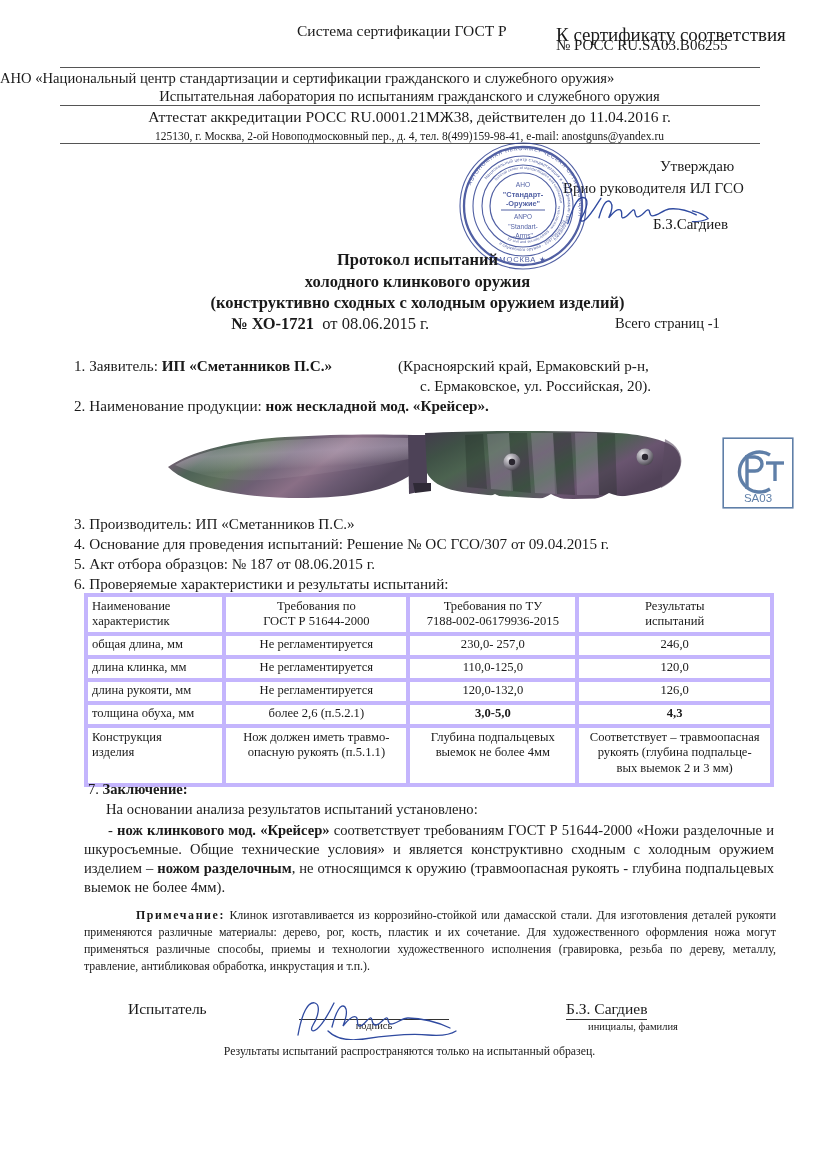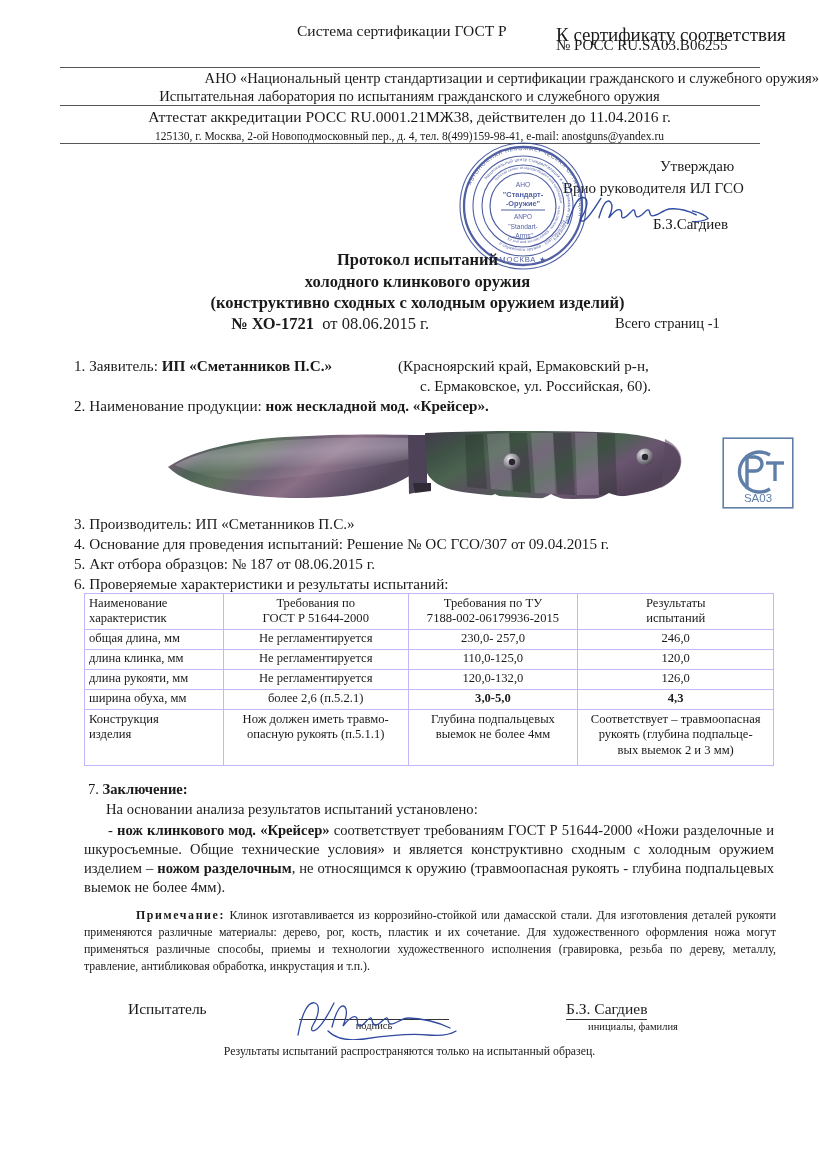--- a/index.html
+++ b/index.html
@@ -47,21 +47,21 @@
     height: 0;
   }
   .rule.r1 { top: 67px; }
   .rule.r2 { top: 105px; }
   .rule.r3 { top: 143px; }
 
   .org1 {
     position: absolute;
     left: 0; top: 70px;
     width: 819px;
-    text-align: right;
+    text-align: left;
     font-size: 14.6px;
     white-space: nowrap;
   }
   .org2 {
     position: absolute;
     left: 0; top: 88px;
     width: 819px;
     text-align: center;
     font-size: 14.6px;
     white-space: nowrap;
@@ -181,21 +181,21 @@
 
   
   table.spec {
     position: absolute;
     left: 84px; top: 593px;
     width: 690px;
     border-collapse: collapse;
     font-size: 12.6px;
   }
   table.spec td, table.spec th {
-    border: 1px solid #c4b5fd;
+    border: 4px solid #c4b5fd;
     padding: 1px 4px;
     font-weight: normal;
     vertical-align: top;
     line-height: 1.22;
   }
   table.spec thead td {
     text-align: center;
     height: 32px;
     vertical-align: top;
     padding-top: 2px;
@@ -378,21 +378,21 @@
   <div class="t4">
     <b>№ ХО-1721</b><span class="norm">&nbsp; </span><span class="norm">от 08.06.2015 г.</span>
   </div>
   <div class="pages">Всего страниц -1</div>
 
   <div class="item i1">
     <span>1.  Заявитель:</span>
     <b>ИП «Сметанников П.С.»</b>
   </div>
   <div class="item i1-addr1">(Красноярский край, Ермаковский р-н,</div>
-  <div class="item i1-addr2">с. Ермаковское,  ул. Российская, 60).</div>
+  <div class="item i1-addr2">с. Ермаковское,  ул. Российская, 20).</div>
   <div class="item i2">
     <span>2.  Наименование продукции:</span>
     <b>нож нескладной  мод. «Крейсер».</b>
   </div>
 
   <div class="knife-wrap">
     <svg width="520" height="90" viewBox="0 0 520 90">
       <defs>
         <linearGradient id="bladeG" x1="0" y1="0" x2="1" y2="0.35">
           <stop offset="0%" stop-color="#5a4a63"></stop>
@@ -519,21 +519,21 @@
         <td class="c">110,0-125,0</td>
         <td class="c">120,0</td>
       </tr>
       <tr class="data">
         <td class="l">длина рукояти, мм</td>
         <td class="c">Не регламентируется</td>
         <td class="c">120,0-132,0</td>
         <td class="c">126,0</td>
       </tr>
       <tr class="data">
-        <td class="l">ширина обуха, мм</td>
+        <td class="l">толщина обуха, мм</td>
         <td class="c">более 2,6 (п.5.2.1)</td>
         <td class="c b">3,0-5,0</td>
         <td class="c b">4,3</td>
       </tr>
       <tr class="tall">
         <td class="l">
           <div>Конструкция</div>
           <div>изделия</div>
         </td>
         <td class="c">

